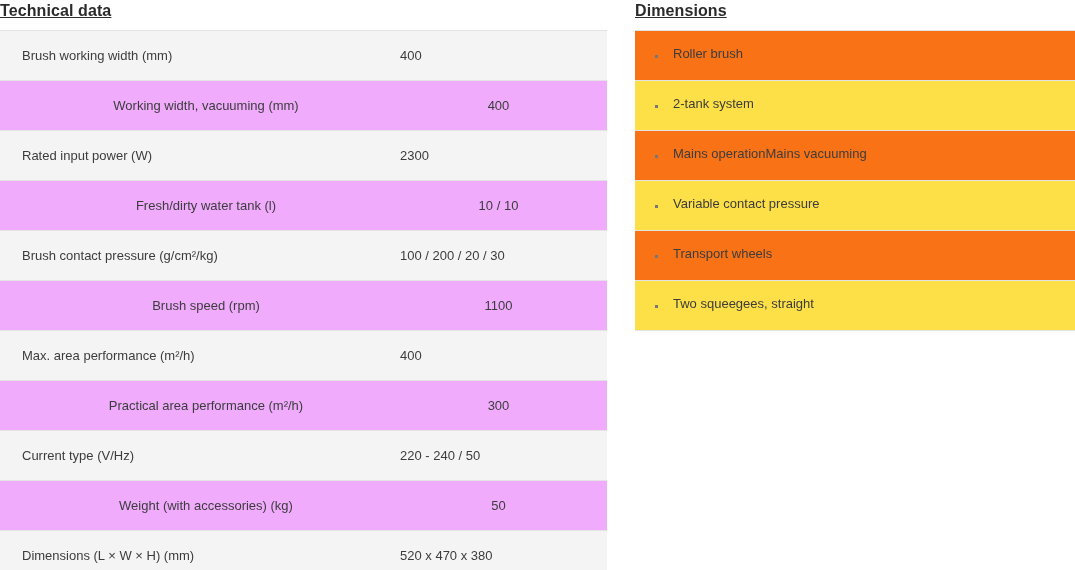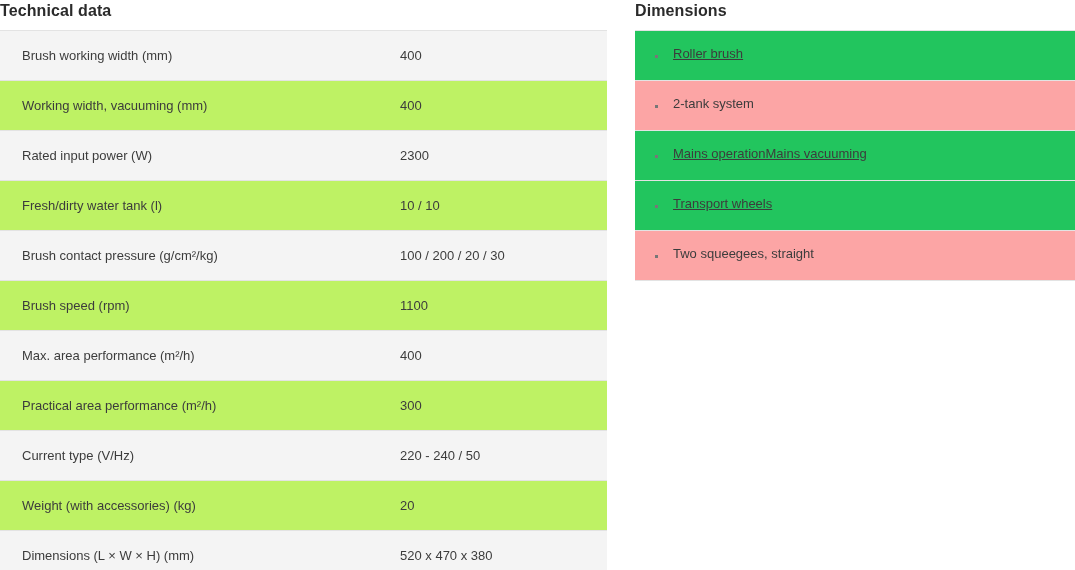--- a/index.html
+++ b/index.html
@@ -33,37 +33,39 @@
     width: 440px;
   }
   .section-title {
     font-size: 16px;
     font-weight: 600;
     color: #2b2b2b;
     margin: 0 0 8px 0;
     padding: 0 0 0 0;
     line-height: 22px;
     letter-spacing: 0.1px;
+    text-decoration: underline;
   }
   .spec-table {
     width: 100%;
     border-collapse: collapse;
     font-size: 13px;
   }
   .spec-table tr {
     border-bottom: 1px solid #e3e3e3;
   }
   .spec-table tr:first-child {
     border-top: 1px solid #e3e3e3;
   }
   .spec-table tr.odd td {
     background: #f4f4f4;
   }
   .spec-table tr.even td {
-    background: #bef264;
+    background: #f0abfc;
+    text-align: center;
   }
   .spec-table td {
     padding: 14px 10px 14px 22px;
     vertical-align: middle;
     color: #3c3c3c;
     line-height: 18px;
     height: 21px;
   }
   .spec-table td.spec-label {
     width: 368px;
@@ -85,25 +87,24 @@
     padding: 14px 10px 14px 38px;
     line-height: 18px;
     color: #3c3c3c;
     height: 21px;
     box-sizing: content-box;
   }
   .equip-list li:first-child {
     border-top: 1px solid #e3e3e3;
   }
   .equip-list li.odd {
-    background: #22c55e;
-    text-decoration: underline;
+    background: #f97316;
   }
   .equip-list li.even {
-    background: #fca5a5;
+    background: #fde047;
   }
   .equip-list li .bullet {
     position: absolute;
     left: 20px;
     top: 50%;
     margin-top: -1px;
     width: 3px;
     height: 3px;
     background: #777777;
     display: block;
@@ -149,21 +150,21 @@
         <tr class="even">
           <td class="spec-label">Practical area performance (m²/h)</td>
           <td class="spec-value">300</td>
         </tr>
         <tr class="odd">
           <td class="spec-label">Current type (V/Hz)</td>
           <td class="spec-value">220 - 240 / 50</td>
         </tr>
         <tr class="even">
           <td class="spec-label">Weight (with accessories) (kg)</td>
-          <td class="spec-value">20</td>
+          <td class="spec-value">50</td>
         </tr>
         <tr class="odd">
           <td class="spec-label">Dimensions (L × W × H) (mm)</td>
           <td class="spec-value">520 x 470 x 380</td>
         </tr>
       </tbody>
     </table>
   </div>
 
   <div class="col col-right">
@@ -174,20 +175,24 @@
         <span>Roller brush</span>
       </li>
       <li class="even">
         <span class="bullet"></span>
         <span>2-tank system</span>
       </li>
       <li class="odd">
         <span class="bullet"></span>
         <span>Mains operationMains vacuuming</span>
       </li>
+      <li class="even">
+        <span class="bullet"></span>
+        <span>Variable contact pressure</span>
+      </li>
       <li class="odd">
         <span class="bullet"></span>
         <span>Transport wheels</span>
       </li>
       <li class="even">
         <span class="bullet"></span>
         <span>Two squeegees, straight</span>
       </li>
     </ul>
   </div>

